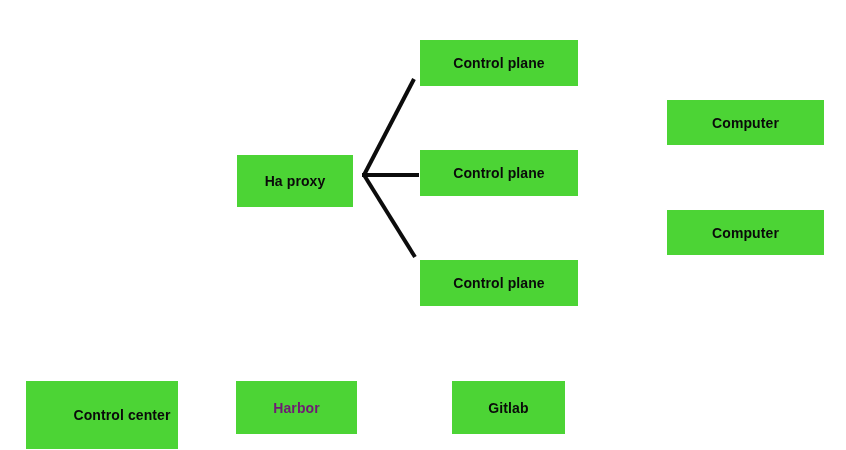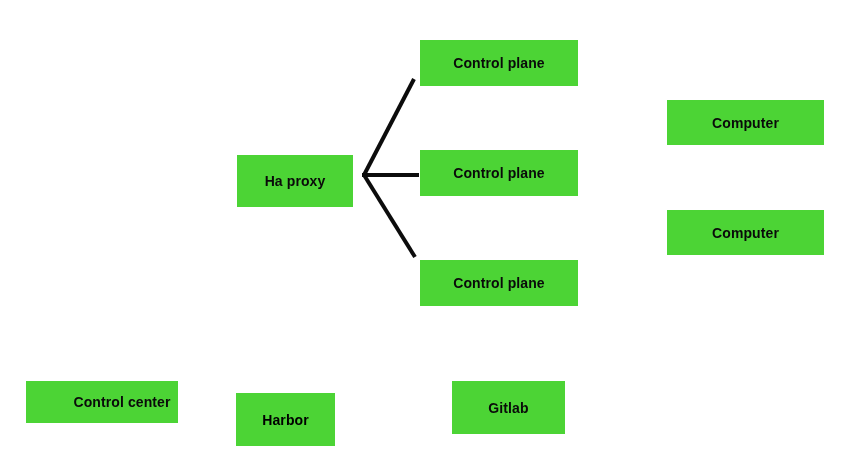--- a/index.html
+++ b/index.html
@@ -70,24 +70,24 @@
       </div>
       <div class="node" style="left: 420px; top: 260px; width: 158px; height: 46px; background: rgb(76, 212, 53); color: rgb(10, 10, 10);">
         <span>Control plane</span>
       </div>
       <div class="node" style="left: 667px; top: 100px; width: 157px; height: 45px; background: rgb(76, 212, 53); color: rgb(10, 10, 10);">
         <span>Computer</span>
       </div>
       <div class="node" style="left: 667px; top: 210px; width: 157px; height: 45px; background: rgb(76, 212, 53); color: rgb(10, 10, 10);">
         <span>Computer</span>
       </div>
-      <div class="node" style="left: 26px; top: 381px; width: 152px; height: 42px; background: rgb(76, 212, 53); color: rgb(10, 10, 10); padding-left: 40px;">
+      <div class="node" style="left: 26px; top: 381px; width: 152px; height: 68px; background: rgb(76, 212, 53); color: rgb(10, 10, 10); padding-left: 40px;">
         <span>Control center</span>
       </div>
-      <div class="node" style="left: 236px; top: 381px; width: 99px; height: 53px; background: rgb(76, 212, 53); color: #000000; margin-top: 12px;">
+      <div class="node" style="left: 236px; top: 381px; width: 121px; height: 53px; background: rgb(76, 212, 53); color: #701a75;">
         <span>Harbor</span>
       </div>
       <div class="node" style="left: 452px; top: 381px; width: 113px; height: 53px; background: rgb(76, 212, 53); color: rgb(10, 10, 10);">
         <span>Gitlab</span>
       </div>
     </div>
 
 </div>
 
 </body></html>

